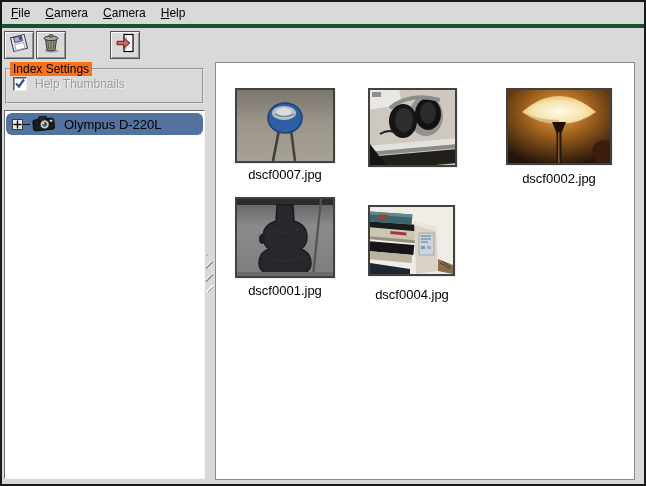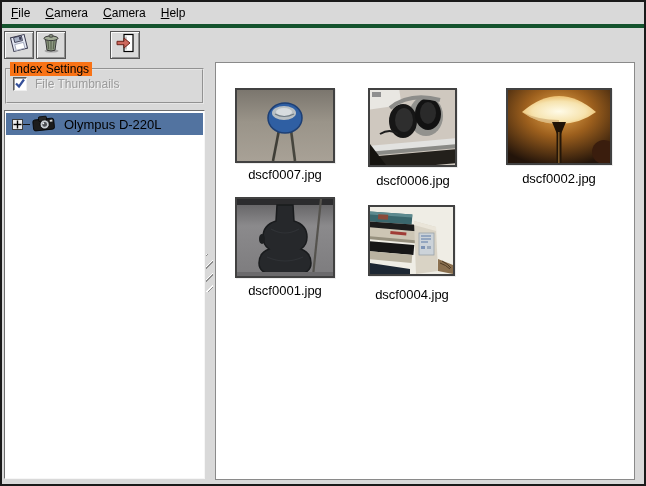--- a/index.html
+++ b/index.html
@@ -43,21 +43,21 @@
   .cb-label{margin-left:8px;font-size:12px;color:#9b9b9b;text-shadow:1px 1px 0 #f2f2f2;}
   
   .tree{
     position:absolute;left:2px;top:108px;width:201px;height:369px;background:#fff;
     border:1px solid;border-color:#6f6f6f #f6f6f6 #f6f6f6 #6f6f6f;
   }
   .tree-row{
     position:absolute;left:1px;top:2px;right:1px;height:22px;
     display:flex;align-items:center;
   }
-  .tree-row.selected{background:#5273a0;}
+  .tree-row.selected{background:#5273a0;border-radius:6px;}
   .expander{
     width:11px;height:11px;margin-left:6px;background:#ececec;
     border:1px solid #3c3c3c;display:flex;align-items:center;justify-content:center;
     flex:none;
   }
   .tree-connector{width:7px;height:1px;background:#111;flex:none;}
   .tree-cam{flex:none;margin-left:1px;}
   .tree-label{margin-left:7px;font-size:13px;color:#000;white-space:nowrap;}
   
   .splitter{position:absolute;left:203px;top:60px;width:10px;height:418px;background:#d9d9d9;}
@@ -128,21 +128,21 @@
   <div class="frame">
     <span class="frame-title">Index Settings</span>
     <div class="cb-row">
       <span class="checkbox">
         <span>
           <svg width="12" height="12" viewBox="0 0 12 12">
             <polyline points="2,6.5 5,9.5 10,2.5" fill="none" stroke="#35509a" stroke-width="2.2"></polyline>
           </svg>
         </span>
       </span>
-      <span class="cb-label">File Thumbnails</span>
+      <span class="cb-label">Help Thumbnails</span>
     </div>
   </div>
 
   <div class="tree">
     <div class="tree-row selected">
       <span class="expander">
         <svg width="9" height="9" viewBox="0 0 9 9">
           <line x1="0.5" y1="4.5" x2="8.5" y2="4.5" stroke="#000" stroke-width="1.4"></line>
           <line x1="4.5" y1="0.5" x2="4.5" y2="8.5" stroke="#000" stroke-width="1.4"></line>
         </svg>
@@ -203,21 +203,20 @@
         <path d="M20,18 Q40,2 70,10" stroke="#8d8d8a" stroke-width="4" fill="none"></path>
         <path d="M10,44 Q20,38 28,44" stroke="#1d1d1d" stroke-width="2" fill="none"></path>
         <g transform="rotate(-5 42 58)">
           <rect x="-6" y="52" width="100" height="9" fill="#e2e2e0"></rect>
           <rect x="-6" y="58" width="100" height="4" fill="#8a8a86"></rect>
           <rect x="-6" y="63" width="100" height="14" fill="#23201b"></rect>
         </g>
         <path d="M0,54 L16,75 L0,75 Z" fill="#15130f"></path>
       </svg>
     </div>
-    <div class="thumb-label" style="left:147px;top:110px;width:100px;">dscf0006.jpg</div>
 
     <div class="thumb" style="left:290px;top:25px;width:106px;height:77px;">
       <svg width="102" height="73" viewBox="0 0 102 73" preserveAspectRatio="none">
         <defs>
           <radialGradient id="glow2" cx="0.5" cy="0.3" r="0.75">
             <stop offset="0" stop-color="#e9a94f"></stop>
               <stop offset="0.45" stop-color="#9c5f1d"></stop>
             <stop offset="1" stop-color="#23140a"></stop>
           </radialGradient>
           <radialGradient id="bowl2" cx="0.5" cy="0.55" r="0.6">

